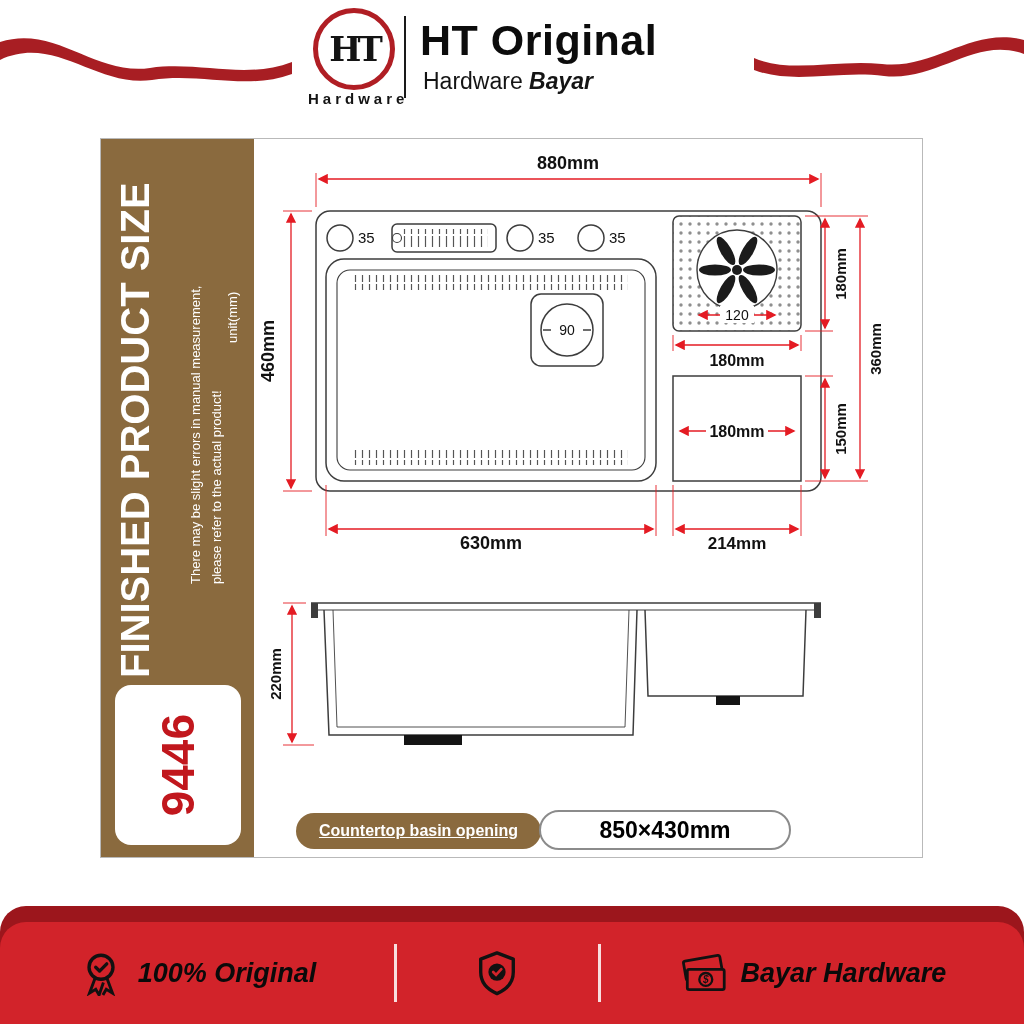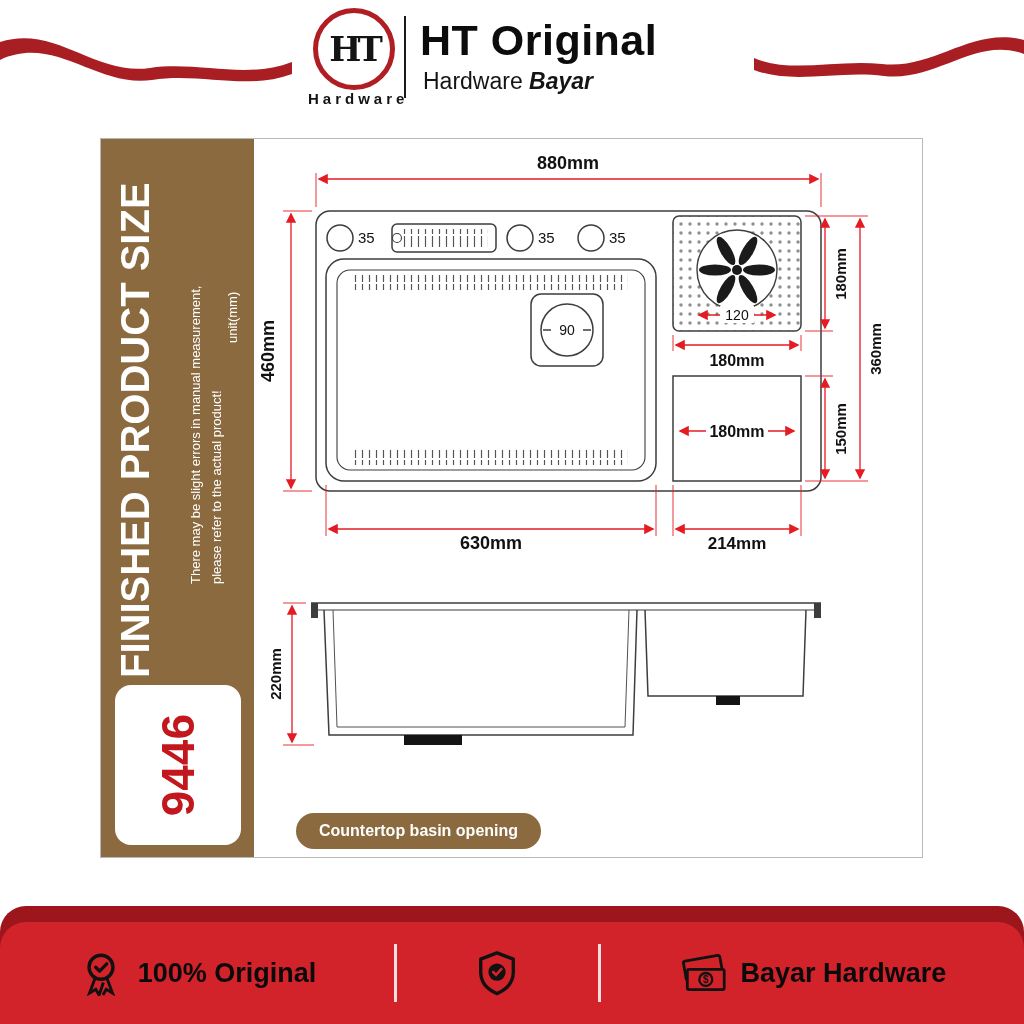--- a/index.html
+++ b/index.html
@@ -32,28 +32,28 @@
   .panel-note span{font-size:13px;color:#fff;line-height:1.35;}
   .panel-unit{position:absolute;left:124px;top:140px;height:64px;font-size:13px;color:#fff;}
   .model-box{position:absolute;left:14px;top:546px;width:126px;height:160px;background:#fff;
              border-radius:16px;display:flex;align-items:center;justify-content:center;}
   .model-box span{font-size:46px;font-weight:bold;color:#c1171d;}
 
   .drawing-svg{position:absolute;left:153px;top:0;}
 
   .pill-brown{position:absolute;left:195px;top:674px;width:245px;height:36px;border-radius:18px;
               background:#8a6a3e;color:#fff;font-weight:bold;font-size:16px;
-              display:flex;align-items:center;justify-content:center;}
+              display:flex;align-items:center;justify-content:center;text-decoration:underline;}
   .pill-white{position:absolute;left:438px;top:671px;width:252px;height:40px;border-radius:21px;
               background:#fff;border:2px solid #8b8b8b;box-sizing:border-box;
               font-weight:bold;font-size:23px;color:#000;
               display:flex;align-items:center;justify-content:center;}
 
   
-  .footer{position:absolute;left:0;top:906px;width:1024px;height:118px;}
+  .footer{position:absolute;left:0;top:906px;width:1024px;height:118px;font-style:italic;}
   .footer-band{position:absolute;left:0;top:0;width:1024px;height:52px;
                background:#9c161c;border-radius:26px 26px 0 0;}
   .footer-main{position:absolute;left:0;top:16px;width:1024px;height:102px;background:#d2232a;
                border-radius:26px 26px 0 0;display:flex;align-items:center;justify-content:space-evenly;}
   .footer-item{display:flex;align-items:center;gap:14px;}
   .footer-item .label{font-size:27px;font-weight:bold;color:#0a0a0a;white-space:nowrap;}
   .footer-divider{width:2.5px;height:58px;background:rgba(255,255,255,0.85);}
 </style>
 </head>
 <body>
@@ -215,20 +215,21 @@
       <rect x="560" y="464" width="7" height="15" fill="#3d3d3d" stroke="none"></rect>
       <path d="M70,471 L75,596 L379,596 L383,471"></path>
       <path d="M79,471 L83,588 L371,588 L375,471" stroke-width="0.9"></path>
       <rect x="150" y="596" width="58" height="10" fill="#141414" stroke="none"></rect>
       <path d="M391,471 L394,557 L549,557 L552,471"></path>
       <rect x="462" y="557" width="24" height="9" fill="#141414" stroke="none"></rect>
     </g>
   </svg>
 
   <div class="pill-brown">Countertop basin opening</div>
+  <div class="pill-white">850×430mm</div>
 </div>
 
 <div class="footer">
   <div class="footer-band"></div>
   <div class="footer-main">
 
     <div class="footer-item">
       <svg viewBox="0 0 48 48" width="46" height="46">
         <path d="M18,29 L12,45 L18.5,41 L22,47 L26.5,34" fill="none" stroke="#111" stroke-width="3"></path>
         <path d="M30,29 L36,45 L29.5,41 L26,47" fill="none" stroke="#111" stroke-width="3"></path>

